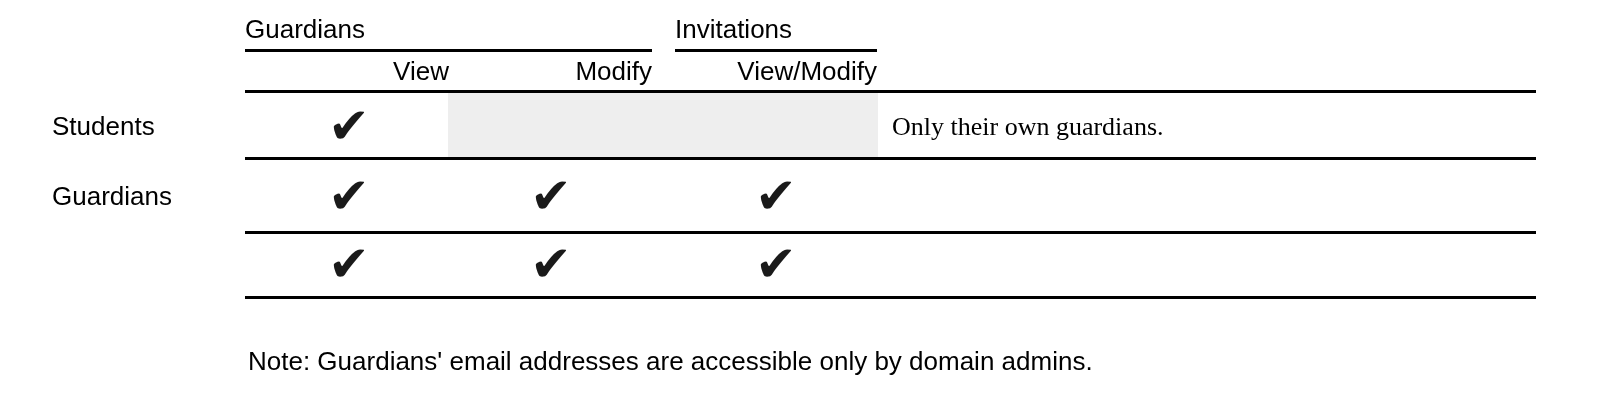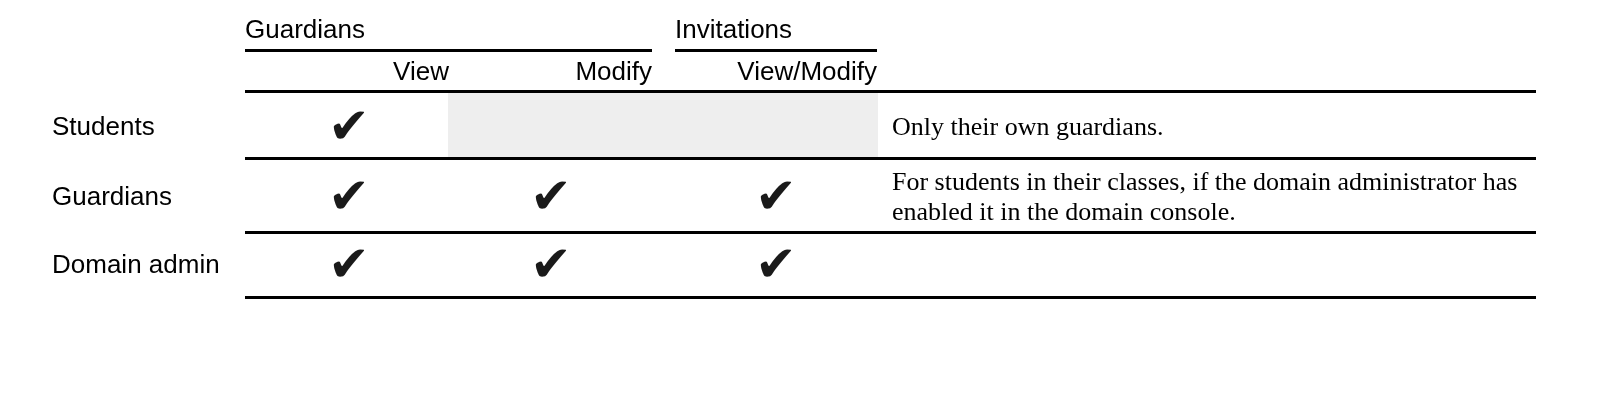--- a/index.html
+++ b/index.html
@@ -112,23 +112,22 @@
   <div class="shaded-cell"></div>
   <div class="row-label" style="top:112px">Students</div>
   <span class="check" style="left:349px; top:126px">✔</span>
   <div class="note" style="top:112px">Only their own guardians.</div>
   <div class="hline" style="top:157px"></div>
 
   <div class="row-label" style="top:182px">Guardians</div>
   <span class="check" style="left:349px; top:196px">✔</span>
   <span class="check" style="left:551px; top:196px">✔</span>
   <span class="check" style="left:776px; top:196px">✔</span>
-  <div class="note note-wide" style="top:167px">For students in their classes, if the domain administrator has enabled it in the domain console.</div>
   <div class="hline" style="top:231px"></div>
 
-  <div class="row-label" style="top:250px">Domain admin</div>
   <span class="check" style="left:349px; top:264px">✔</span>
   <span class="check" style="left:551px; top:264px">✔</span>
   <span class="check" style="left:776px; top:264px">✔</span>
   <div class="hline" style="top:296px"></div>
 
+  <div class="footnote">Note: Guardians' email addresses are accessible only by domain admins.</div>
 
 </div>
 
 </body></html>

